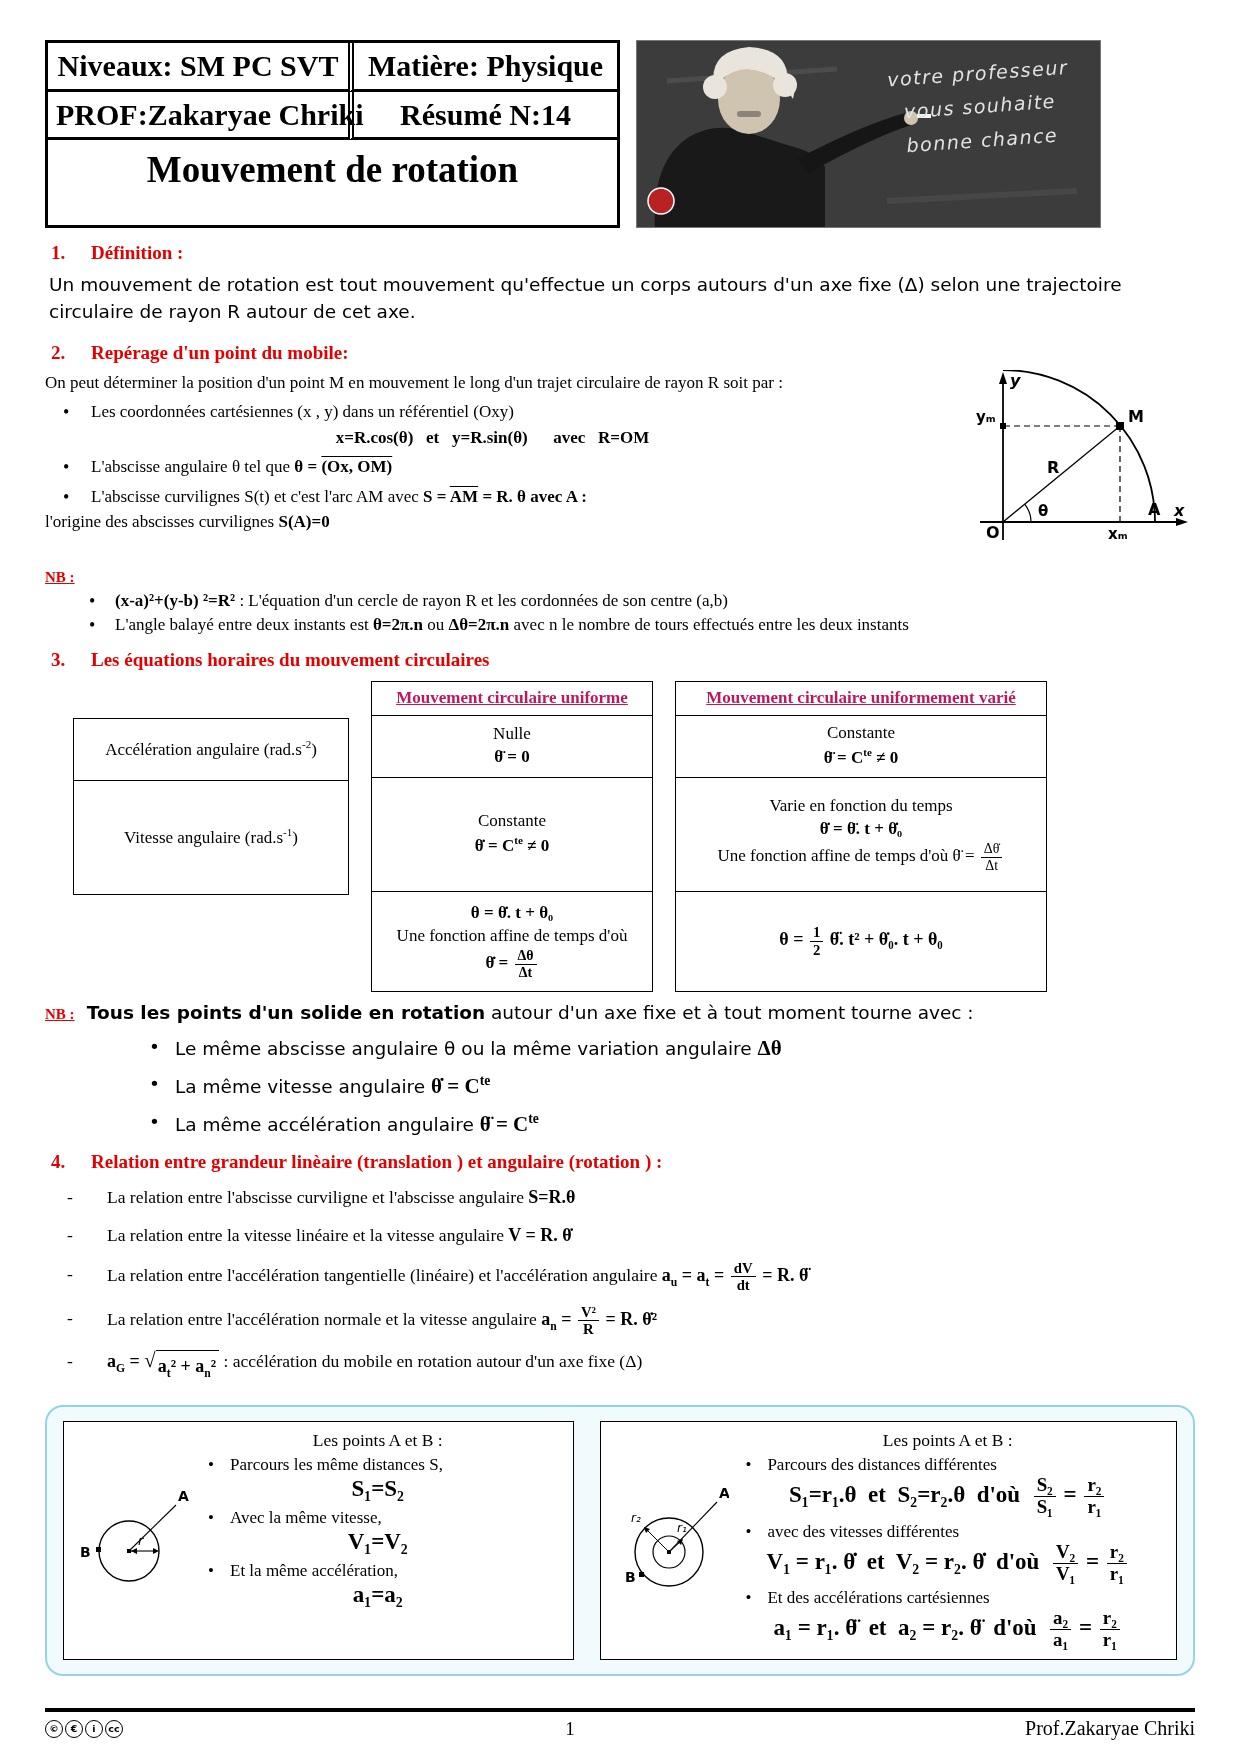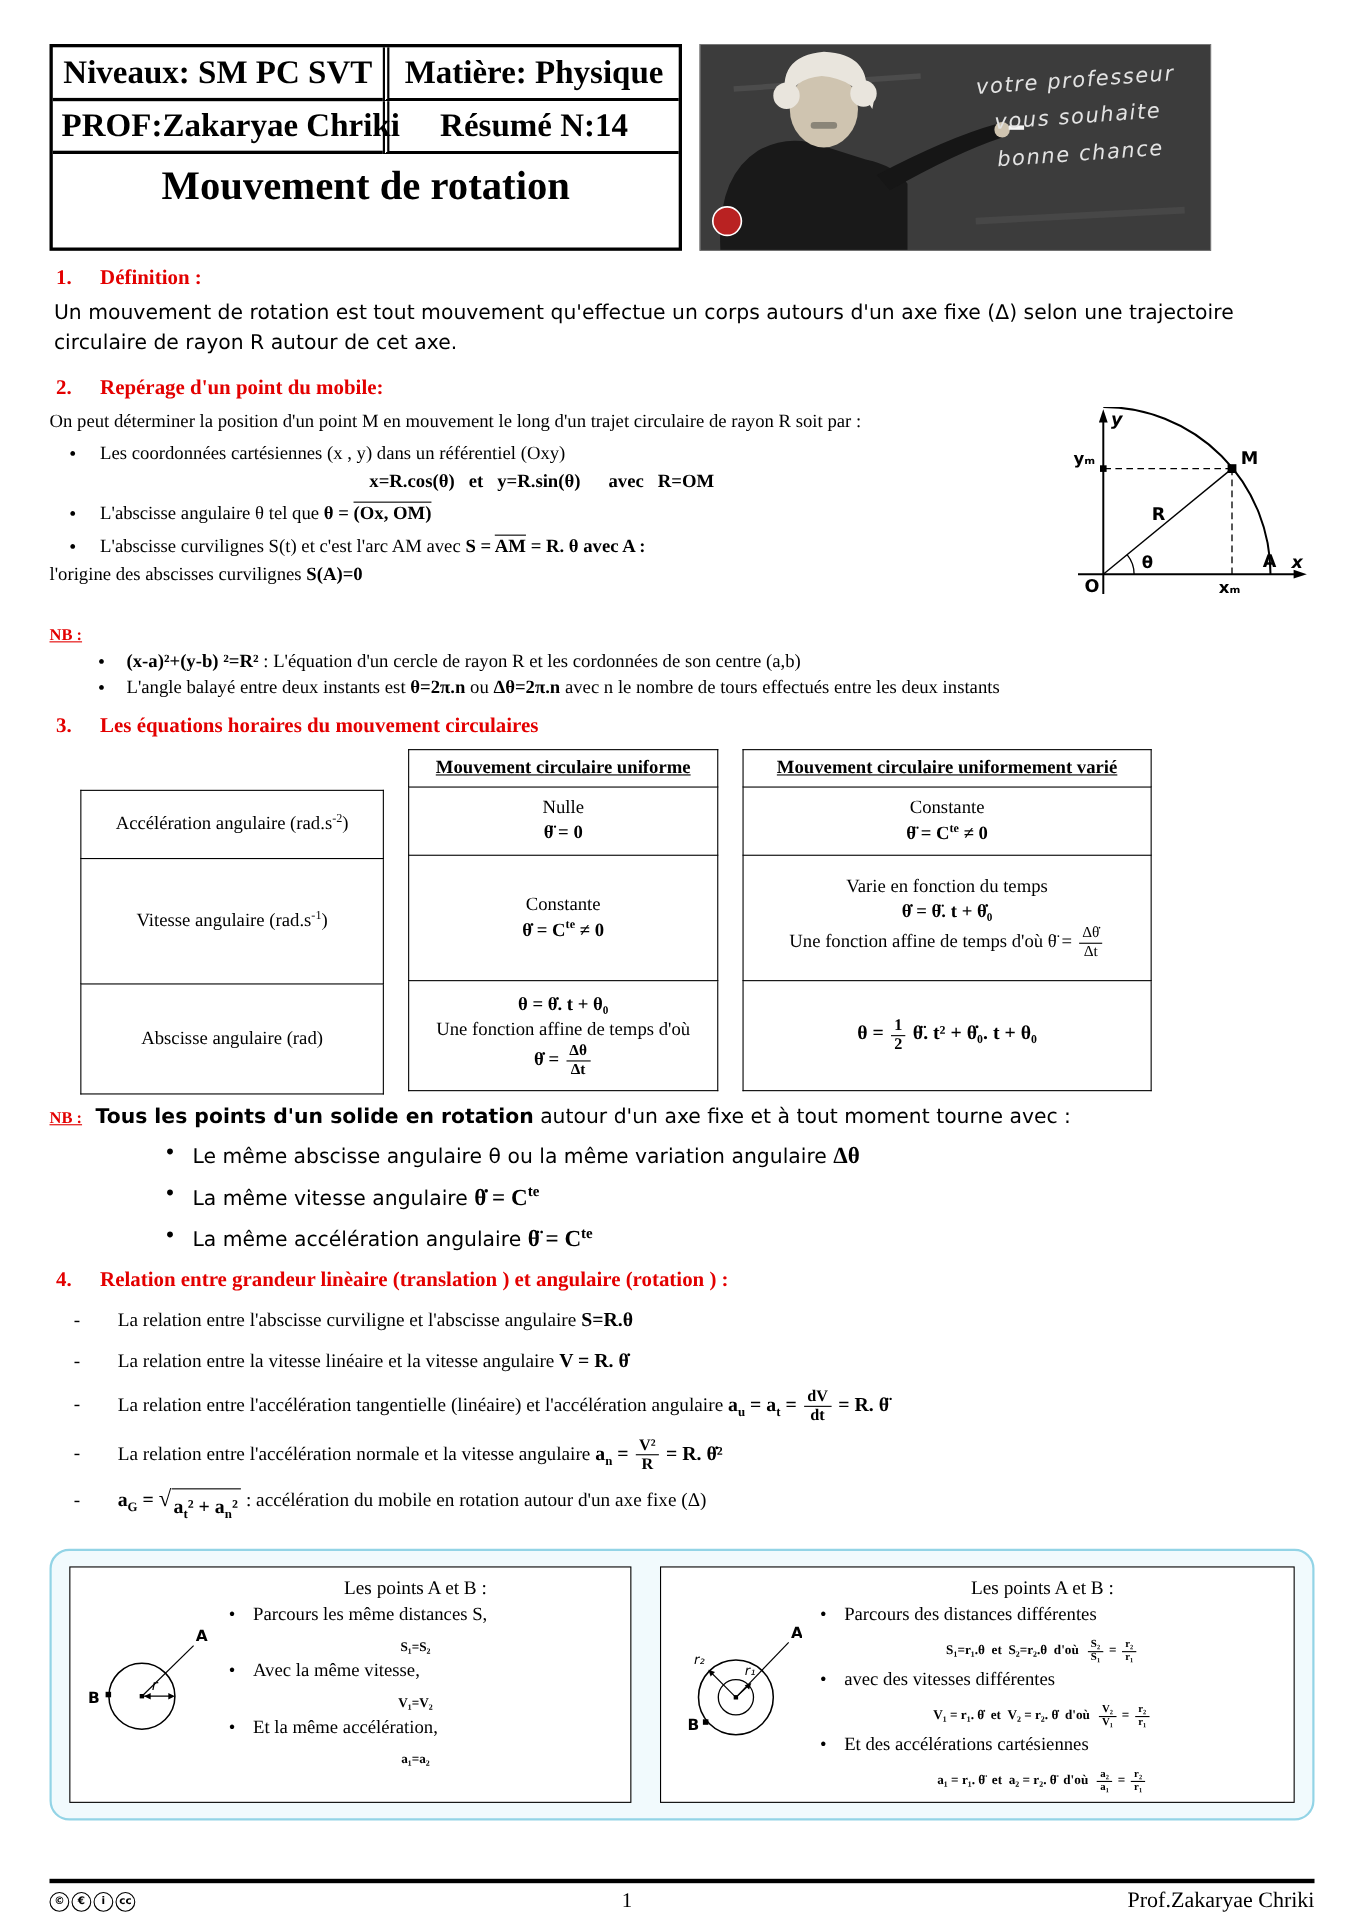--- a/index.html
+++ b/index.html
@@ -52,21 +52,21 @@
   .nb-block { margin-top:10px; }
   
   .tbl-wrap { display:flex; gap:22px; margin:10px 0 0 28px; align-items:flex-start; }
   table.eqt { border-collapse:collapse; }
   table.eqt td { border:1.6px solid #000; text-align:center; vertical-align:middle; padding:2px 8px; font-size:17px; line-height:1.35; }
   .t-left { width:276px; margin-top:37px; }
   .t-left td { text-align:left; padding-left:10px; }
   .t-mid { width:282px; }
   .t-right { width:372px; }
   tr.rh { height:34px; } tr.r1 { height:62px; } tr.r2 { height:114px; } tr.r3 { height:100px; }
-  td.th { color:#000000; font-weight:bold; text-decoration:underline; font-size:17.5px; }
+  td.th { color:#be185d; font-weight:bold; text-decoration:underline; font-size:17.5px; }
   .big { font-size:18px; }
   
   .nb2-intro { font-family:"DejaVu Sans", sans-serif; font-size:18.5px; }
   .nb2-li { position:relative; padding-left:130px; margin-top:12px; font-family:"DejaVu Sans", sans-serif; font-size:18.5px; }
   .nb2-li::before { content:"•"; position:absolute; left:104px; }
   .nb2-li .math { font-size:21px; font-family:"Liberation Serif", serif; }
   
   .rel { position:relative; padding-left:62px; margin-top:10px; line-height:1.6; font-size:17.5px; }
   .rel::before { content:"-"; position:absolute; left:22px; }
   .rel .math { font-size:18px; }
@@ -76,21 +76,21 @@
     padding:14px 16px; display:flex; gap:26px;
   }
   .pbox { background:#fff; border:1.6px solid #000; display:flex; padding:8px 10px; }
   .pbox-l { width:47%; }
   .pbox-r { width:53%; }
   .pbox .pdiag { flex:0 0 118px; align-self:center; }
   .pbox .pcontent { flex:1; }
   .pbox-title { text-align:center; font-size:17.5px; margin-bottom:4px; }
   .pli { position:relative; padding-left:38px; margin-top:4px; font-size:17px; }
   .pli::before { content:"•"; position:absolute; left:16px; }
-  .pformula { text-align:center; font-weight:bold; font-size:12px; margin-top:12px; line-height:1.25; }
+  .pformula { text-align:center; font-weight:bold; font-size:23px; margin-top:0; line-height:1.25; }
   
   .footer { margin-top:auto; border-top:4px solid #000; padding-top:5px; display:flex; align-items:center; }
   .f-l { width:130px; display:flex; gap:2px; align-items:center; }
   .lic { width:18px; height:18px; border:1.3px solid #000; border-radius:50%; display:inline-flex;
          align-items:center; justify-content:center; font-size:9.5px; font-family:"DejaVu Sans", sans-serif; font-weight:bold; }
   .f-c { flex:1; text-align:center; font-size:19px; }
   .f-r { width:230px; text-align:right; font-size:20px; }
   svg text { font-family:"DejaVu Sans", sans-serif; }
 </style>
 </head>
@@ -215,23 +215,20 @@
   </div>
 
   <div class="tbl-wrap">
     <table class="eqt t-left">
       <tbody>
           <tr class="r1">
             <td class="lbl">Accélération angulaire (rad.s<sup>-2</sup>)</td>
           </tr>
       <tr class="r2">
             <td class="lbl">Vitesse angulaire (rad.s<sup>-1</sup>)</td>
-          </tr>
-      <tr class="r3">
-            <td class="lbl">Abscisse angulaire (rad)</td>
           </tr>
     </tbody>
       </table>
 
     <table class="eqt t-mid">
       <tbody>
           <tr class="rh">
             <td class="th">Mouvement circulaire uniforme</td>
           </tr>
       <tr class="r1">

